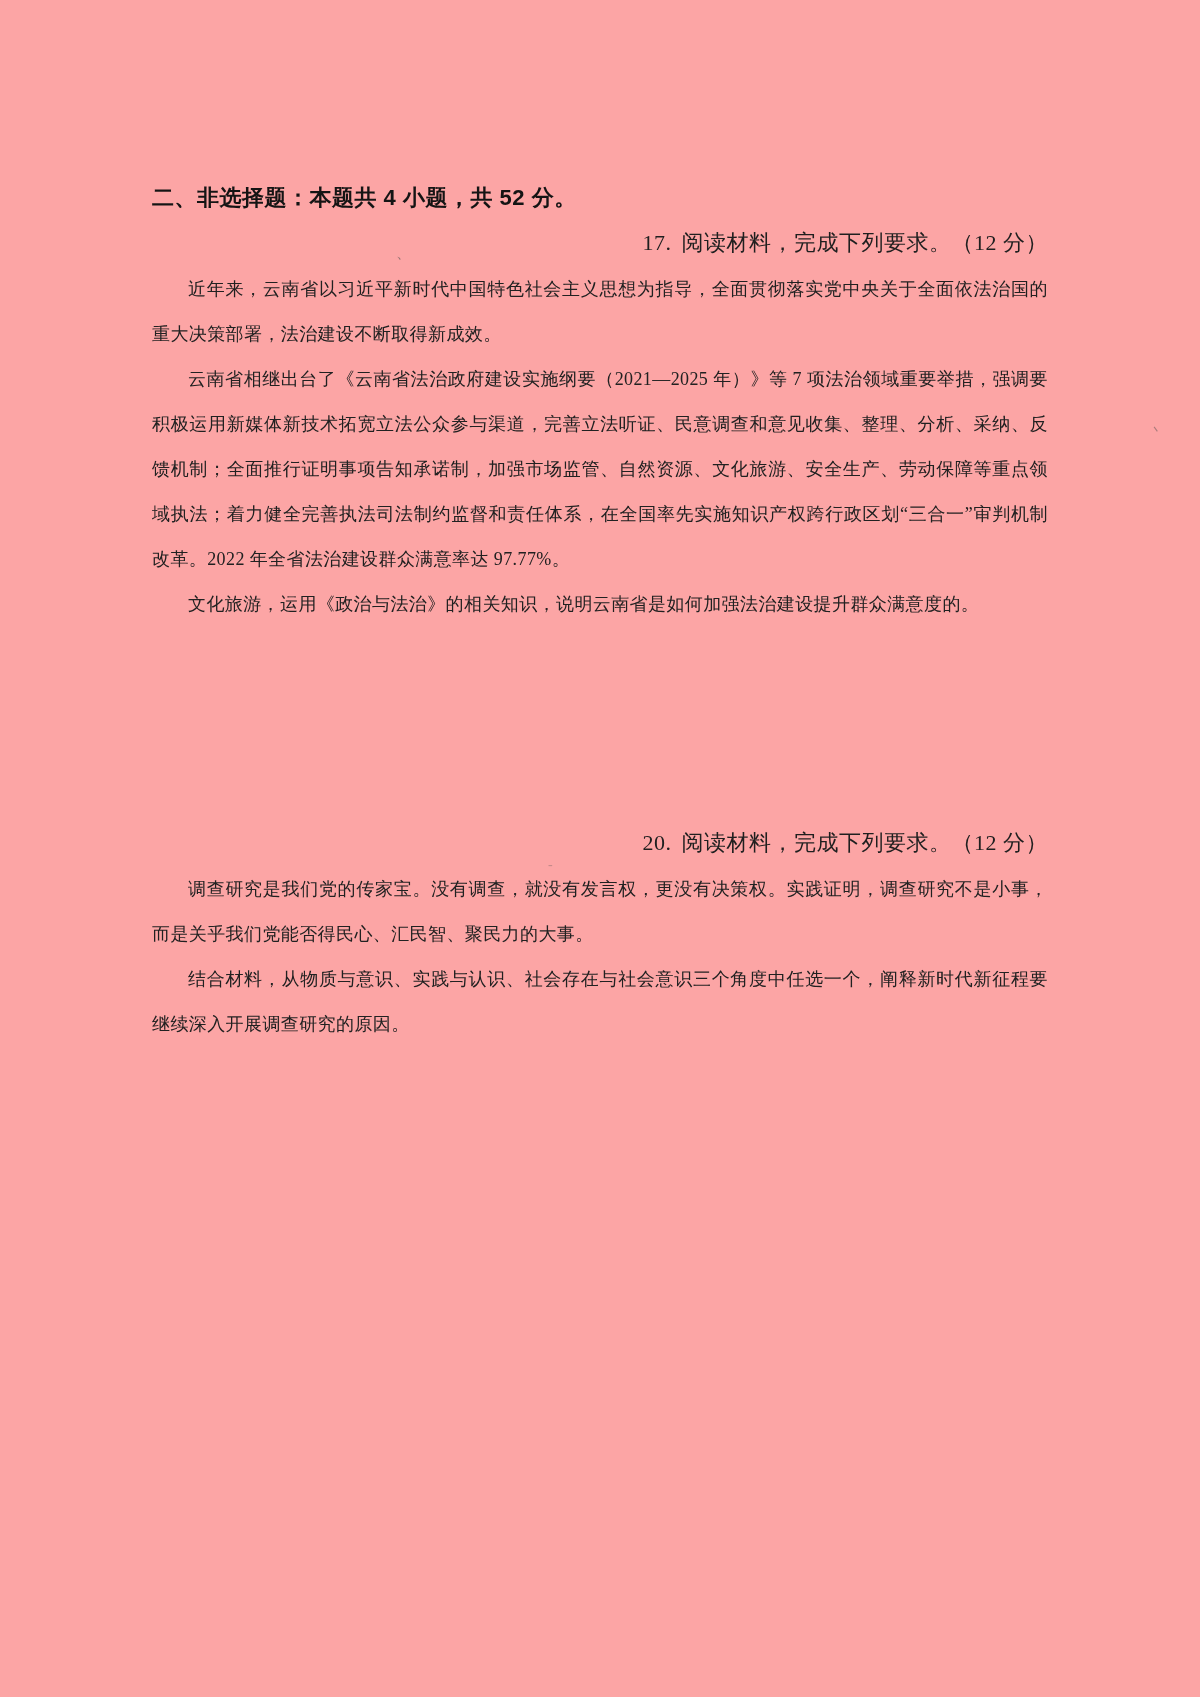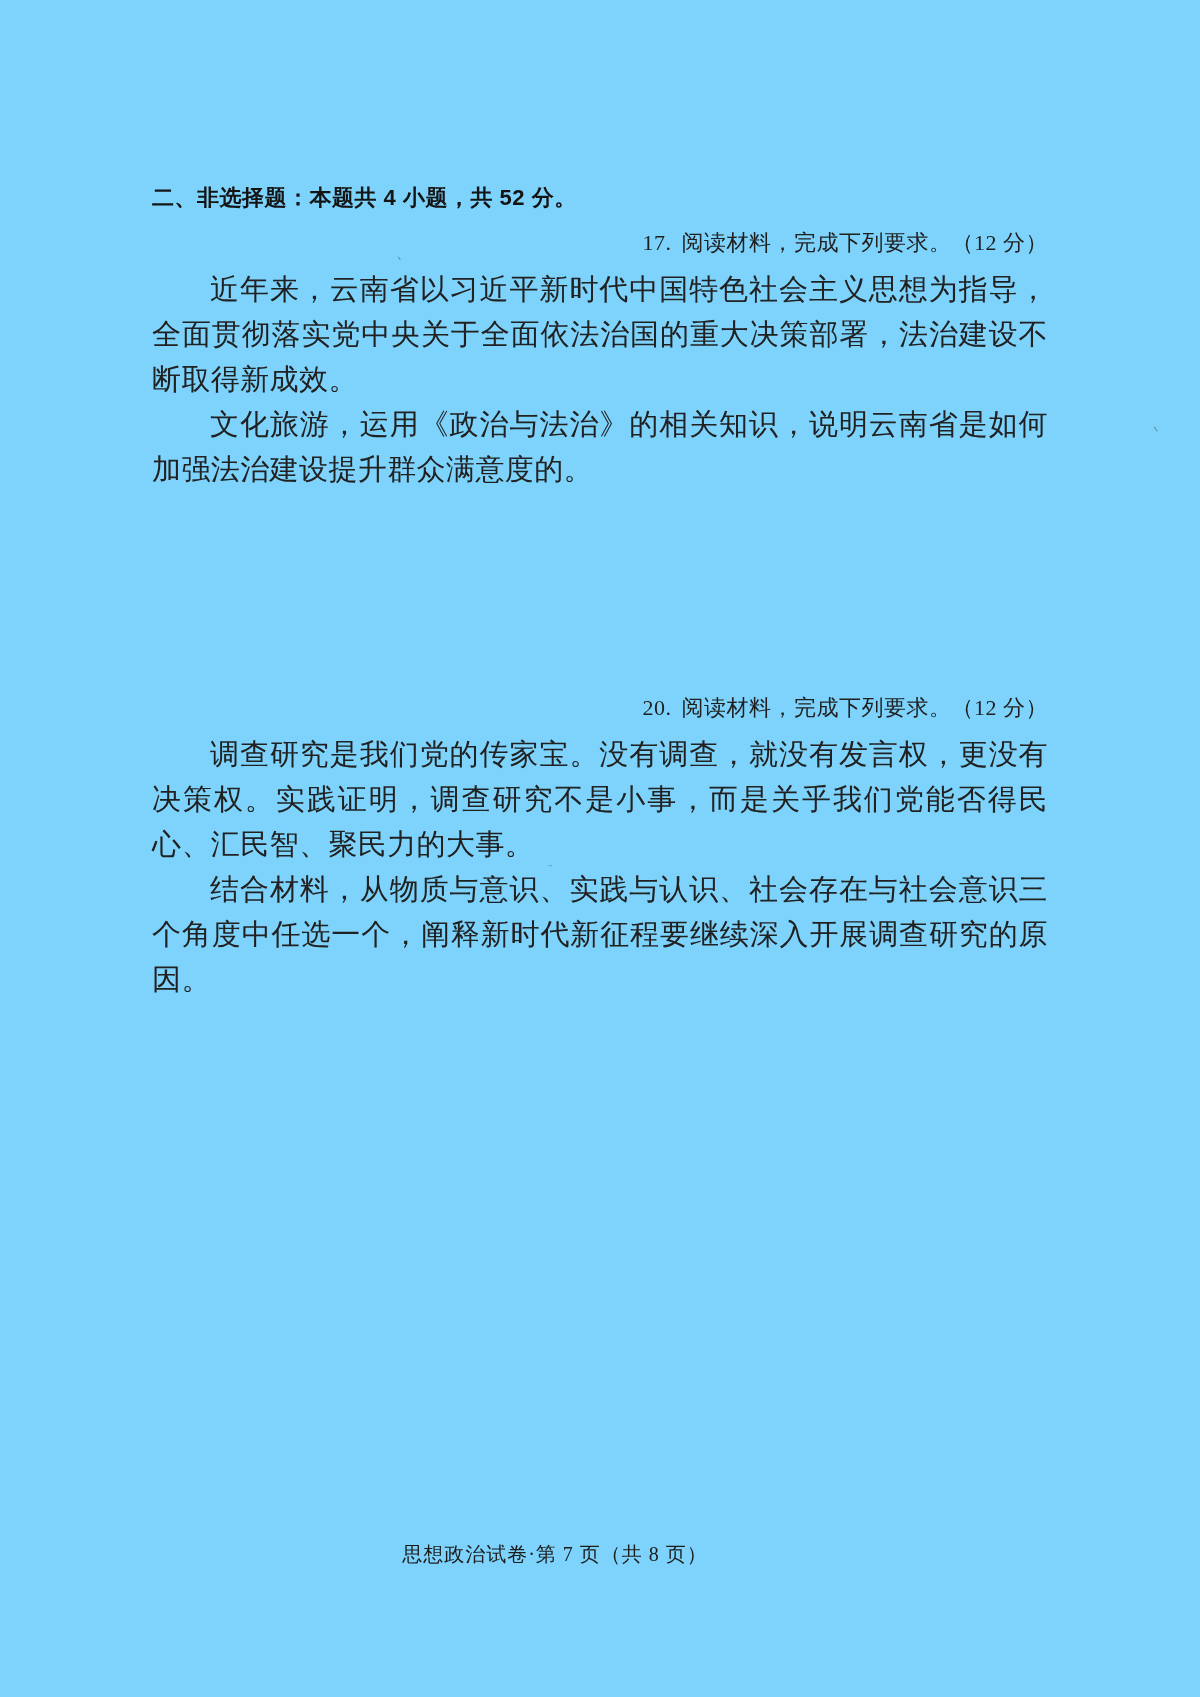--- a/index.html
+++ b/index.html
@@ -11,21 +11,21 @@
     width: 1200px;
     height: 1697px;
     position: relative;
     overflow: hidden;
     font-family: "Liberation Serif", "DejaVu Serif", serif;
     color: #1f1f1f;
   }
   .page {
     position: absolute;
     inset: 0;
-    background: #7dd3fc;
+    background: #fca5a5;
   }
   .content {
     padding: 183px 152px 0 152px;
   }
   .section-header {
     font-family: "Liberation Sans", "DejaVu Sans", sans-serif;
     font-weight: bold;
     font-size: 22px;
     line-height: 30px;
     color: #141414;
@@ -37,21 +37,21 @@
     font-size: 22px;
     line-height: 32px;
     margin-bottom: 8px;
     letter-spacing: 0.5px;
     white-space: nowrap;
     text-align: right;
   }
   .q-title .q-num { margin-right: 10px; }
   .para {
     margin: 0;
-    font-size: 29px;
+    font-size: 18px;
     line-height: 45px;
     text-align: justify;
     text-indent: 2em;
     letter-spacing: 0.4px;
     color: #212121;
   }
   .answer-space { height: 200px; }
   .footer-wrap {
     position: absolute;
     top: 1541px;
@@ -85,35 +85,33 @@
 <div class="page">
   <div class="content">
 
     <div class="section-header">二、非选择题：本题共 4 小题，共 52 分。</div>
 
     <div class="question">
       <div class="q-title">
         <span class="q-num">17.</span><span>阅读材料，完成下列要求。（12 分）</span>
       </div>
       <p class="para">近年来，云南省以习近平新时代中国特色社会主义思想为指导，全面贯彻落实党中央关于全面依法治国的重大决策部署，法治建设不断取得新成效。</p>
+      <p class="para">云南省相继出台了《云南省法治政府建设实施纲要（2021—2025 年）》等 7 项法治领域重要举措，强调要积极运用新媒体新技术拓宽立法公众参与渠道，完善立法听证、民意调查和意见收集、整理、分析、采纳、反馈机制；全面推行证明事项告知承诺制，加强市场监管、自然资源、文化旅游、安全生产、劳动保障等重点领域执法；着力健全完善执法司法制约监督和责任体系，在全国率先实施知识产权跨行政区划“三合一”审判机制改革。2022 年全省法治建设群众满意率达 97.77%。</p>
       <p class="para">文化旅游，运用《政治与法治》的相关知识，说明云南省是如何加强法治建设提升群众满意度的。</p>
     </div>
 
     <div class="answer-space"></div>
 
     <div class="question">
       <div class="q-title">
         <span class="q-num">20.</span><span>阅读材料，完成下列要求。（12 分）</span>
       </div>
       <p class="para">调查研究是我们党的传家宝。没有调查，就没有发言权，更没有决策权。实践证明，调查研究不是小事，而是关乎我们党能否得民心、汇民智、聚民力的大事。</p>
       <p class="para">结合材料，从物质与意识、实践与认识、社会存在与社会意识三个角度中任选一个，阐释新时代新征程要继续深入开展调查研究的原因。</p>
     </div>
 
   </div>
 
-  <div class="footer-wrap">
-    <span class="footer">思想政治试卷·第 7 页（共 8 页）</span>
-  </div>
 
   <span class="artifact a1">、</span>
   <span class="artifact a2">丶</span>
   <span class="artifact a3">-</span>
 </div>
 
 </body></html>

